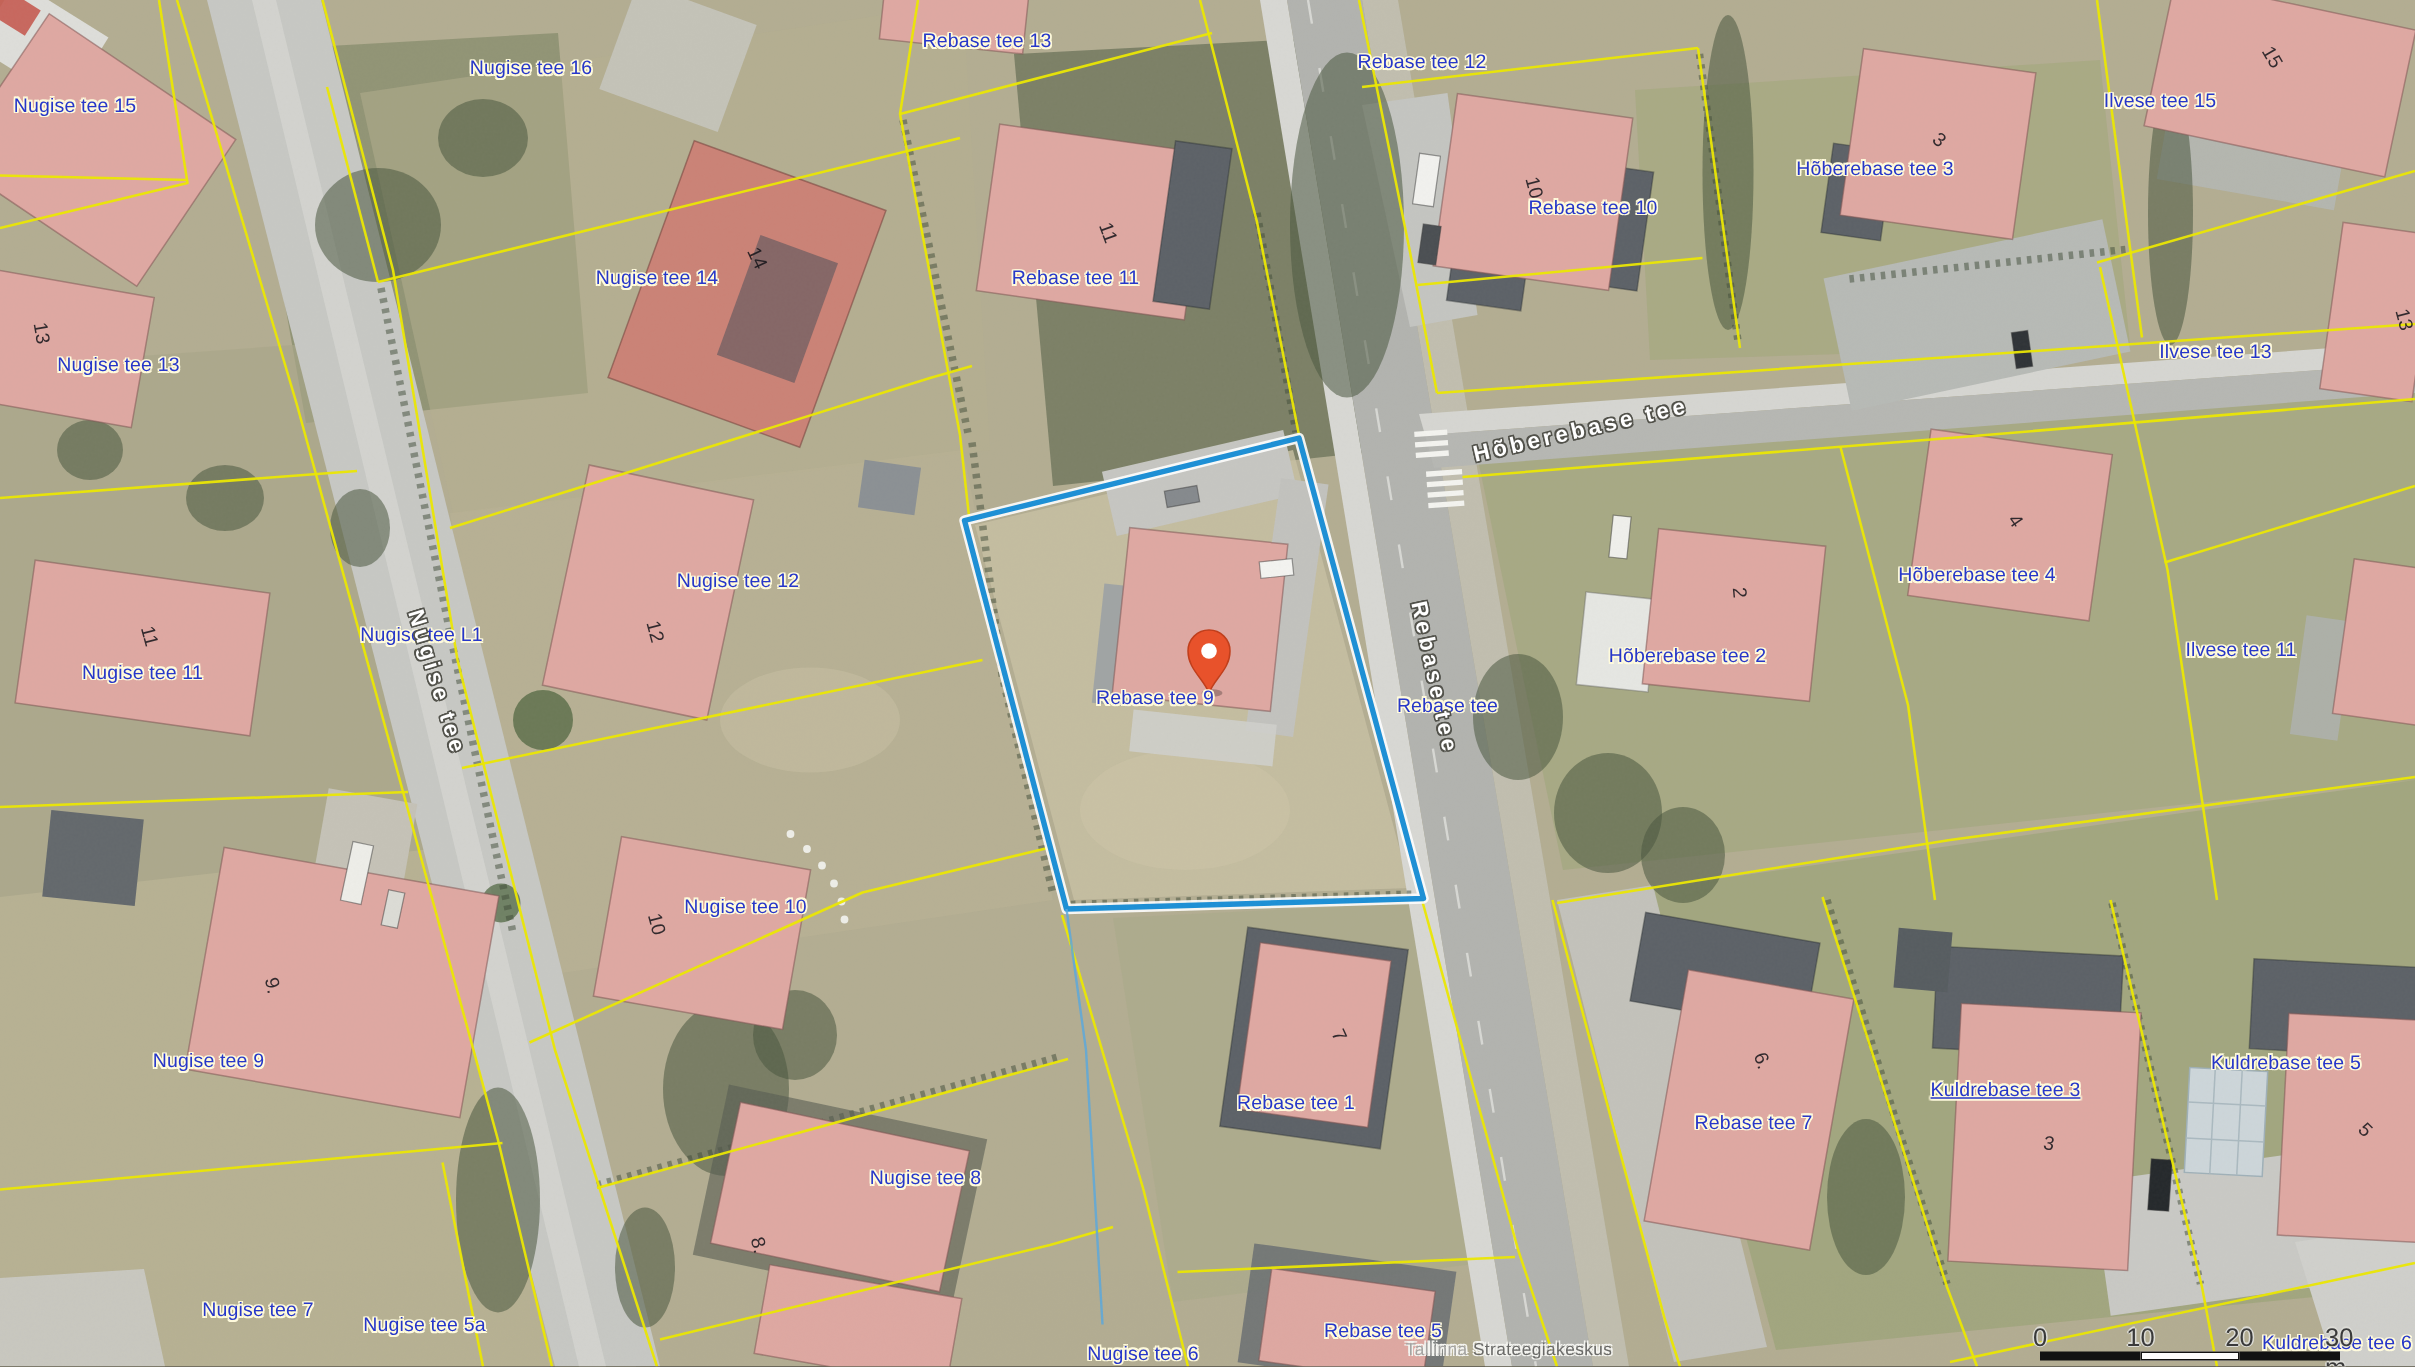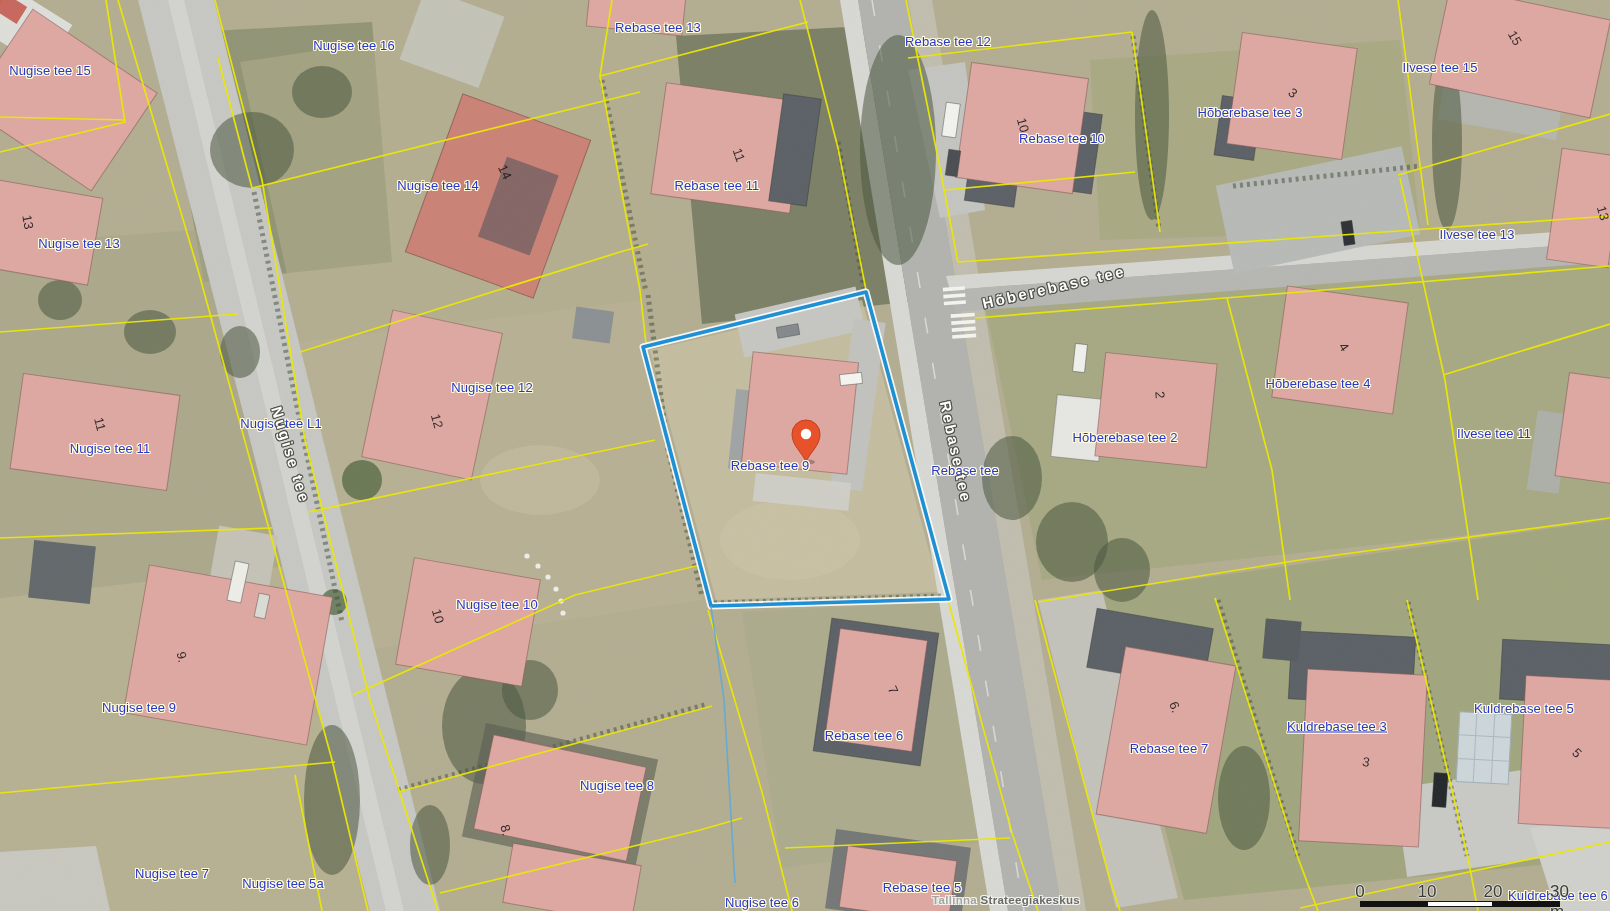--- a/index.html
+++ b/index.html
@@ -27,21 +27,21 @@
   }
   .map-label.num{color:#15151a;font-size:13px;font-weight:500;opacity:.85;}
   .wm-left{
     position:absolute;left:6px;top:880px;color:var(--watermark,#3d3d3d);
     font-size:22px;font-weight:700;letter-spacing:.4px;white-space:nowrap;
     text-shadow:-1px -1px 0 #fff,1px -1px 0 #fff,-1px 1px 0 #fff,1px 1px 0 #fff,
                 0 -1px 0 #fff,0 1px 0 #fff,-1px 0 0 #fff,1px 0 0 #fff;
   }
   .wm-center{
     position:absolute;left:1006px;top:900px;transform:translate(-50%,-50%);
-    font-size:11.5px;font-weight:700;white-space:nowrap;letter-spacing:.3px;
+    font-size:11.5px;font-weight:400;white-space:nowrap;letter-spacing:.3px;
     text-shadow:-1px -1px 0 #f4f4f0,1px -1px 0 #f4f4f0,-1px 1px 0 #f4f4f0,1px 1px 0 #f4f4f0;
   }
   .wmc-light{color:#a4a4a2;}
   .wmc-dark{color:#6a6a68;}
   .scalebar{position:absolute;left:1340px;top:880px;width:240px;height:30px;}
   .scalebar .tick{
     position:absolute;top:2px;transform:translateX(-50%);
     color:#3a3a3a;font-size:17px;font-weight:400;
     text-shadow:-1px 0 0 #dcdcd6,1px 0 0 #dcdcd6,0 -1px 0 #dcdcd6,0 1px 0 #dcdcd6;
   }
@@ -411,28 +411,28 @@
       <div class="map-label parcel" style="left: 1062px; top: 138px;">Rebase tee 10</div>
       <div class="map-label parcel" style="left: 438px; top: 185px;">Nugise tee 14</div>
       <div class="map-label parcel" style="left: 717px; top: 185px;">Rebase tee 11</div>
       <div class="map-label parcel" style="left: 79px; top: 243px;">Nugise tee 13</div>
       <div class="map-label parcel" style="left: 1477px; top: 234px;">Ilvese tee 13</div>
       <div class="map-label parcel" style="left: 492px; top: 387px;">Nugise tee 12</div>
       <div class="map-label parcel" style="left: 281px; top: 423px;">Nugise tee L1</div>
       <div class="map-label parcel" style="left: 1318px; top: 383px;">Hõberebase tee 4</div>
       <div class="map-label parcel" style="left: 1105px; top: 437px; padding-left: 40px;">Hõberebase tee 2</div>
       <div class="map-label parcel" style="left: 1494px; top: 433px;">Ilvese tee 11</div>
-      <div class="map-label parcel" style="left: 110px; top: 448px; text-align: right;">Nugise tee 11</div>
+      <div class="map-label parcel" style="left: 95px; top: 448px; text-align: right;">Nugise tee 11</div>
       <div class="map-label parcel" style="left: 965px; top: 470px;">Rebase tee</div>
       <div class="map-label parcel" style="left: 770px; top: 465px;">Rebase tee 9</div>
       <div class="map-label parcel" style="left: 497px; top: 604px;">Nugise tee 10</div>
       <div class="map-label parcel" style="left: 139px; top: 707px;">Nugise tee 9</div>
       <div class="map-label parcel" style="left: 1524px; top: 708px;">Kuldrebase tee 5</div>
       <div class="map-label parcel" style="left: 1337px; top: 726px; text-decoration: underline;">Kuldrebase tee 3</div>
-      <div class="map-label parcel" style="left: 864px; top: 735px;">Rebase tee 6</div>
+      <div class="map-label parcel" style="left: 864px; top: 735px;">Rebase tee 1</div>
       <div class="map-label parcel" style="left: 1169px; top: 748px;">Rebase tee 7</div>
       <div class="map-label parcel" style="left: 617px; top: 785px;">Nugise tee 8</div>
       <div class="map-label parcel" style="left: 172px; top: 873px;">Nugise tee 7</div>
       <div class="map-label parcel" style="left: 283px; top: 883px;">Nugise tee 5a</div>
       <div class="map-label parcel" style="left: 922px; top: 887px;">Rebase tee 5</div>
       <div class="map-label parcel" style="left: 762px; top: 902px;">Nugise tee 6</div>
       <div class="map-label parcel" style="left: 1558px; top: 895px;">Kuldrebase tee 6</div>
       <div class="map-label street" style="left: 1054px; top: 287px; transform: translate(-50%, -50%) rotate(-13deg);">Hõberebase tee</div>
       <div class="map-label street" style="left: 291px; top: 455px; transform: translate(-50%, -50%) rotate(73deg);">Nugise tee</div>
       <div class="map-label street" style="left: 956px; top: 452px; transform: translate(-50%, -50%) rotate(78deg);">Rebase tee</div>

